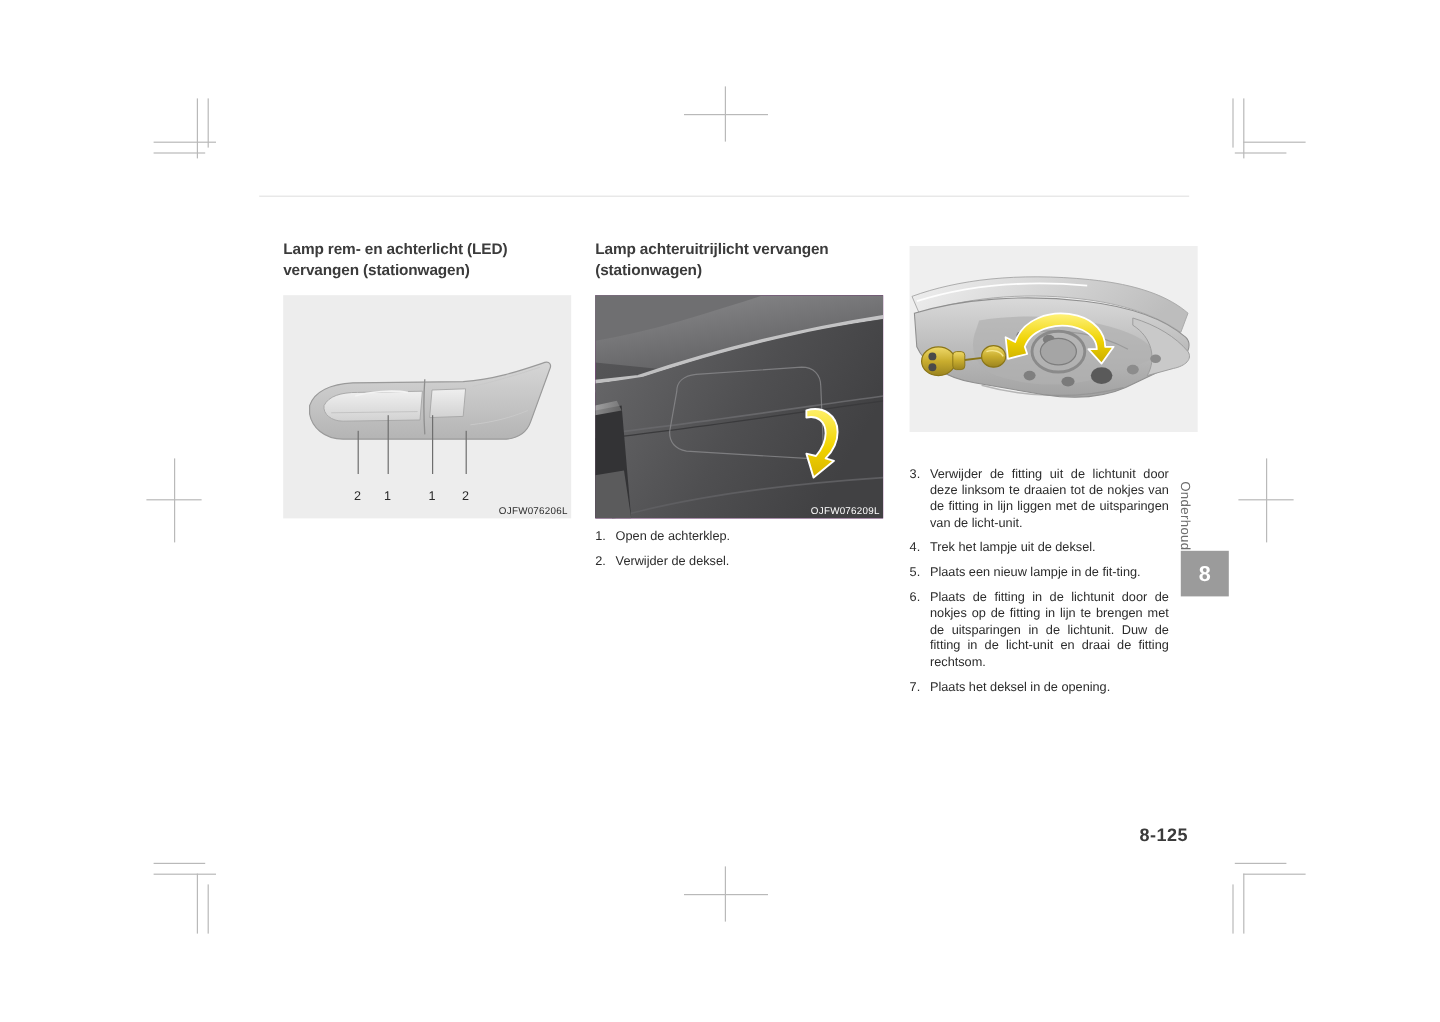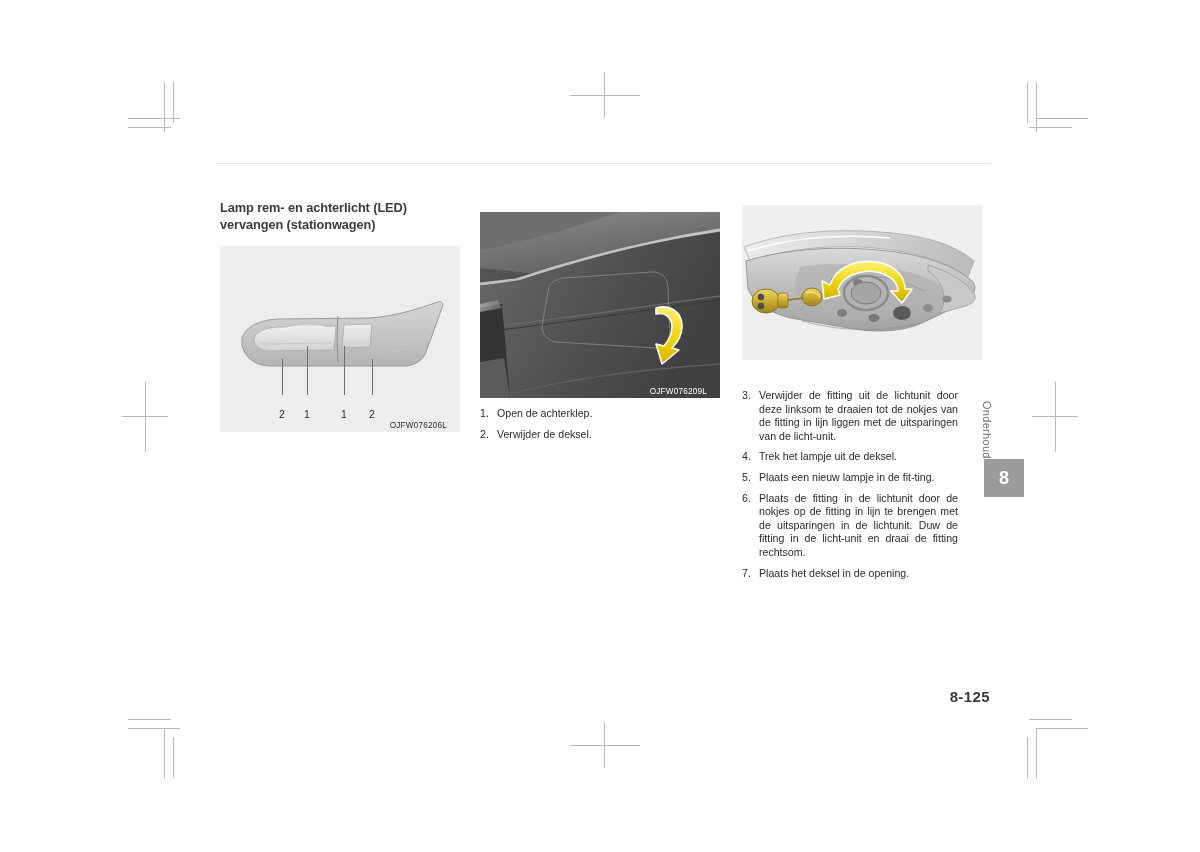--- a/index.html
+++ b/index.html
@@ -41,20 +41,21 @@
     width: 775px;
     height: 1px;
     background: #e3e3e3;
   }
 
   
   .col {
     position: absolute;
     top: 199px;
     width: 216px;
+    margin-left: 16px;
   }
   .col-1 { left: 220px; }
   .col-2 { left: 480px; }
   .col-3 { left: 742px; top: 205px; }
 
   h2.section-title {
     margin: 0;
     font-size: 12.8px;
     line-height: 17px;
     font-weight: bold;
@@ -67,21 +68,21 @@
     position: relative;
     width: 240px;
     margin-top: 13px;
     overflow: hidden;
   }
   .figure.fig-tall { height: 186px; }
   .figure.fig-lamp { height: 155px; }
 
   .fig-caption {
     position: absolute;
-    right: 13px;
+    right: 3px;
     bottom: 2px;
     font-size: 8.2px;
     letter-spacing: 0.2px;
     color: #2b2b2b;
     font-family: "Liberation Sans", sans-serif;
   }
   .fig-caption.on-dark { color: #ffffff; }
 
   
   .plate-light {
@@ -291,20 +292,21 @@
       <span class="callout" style="left:152px;top:-2px;">2</span>
     </div>
 
     <span class="fig-caption">OJFW076206L</span>
   </div>
 
 </div>
 
 <div class="col col-2">
 
+  <h2 class="section-title">Lamp achteruitrijlicht vervangen (stationwagen)</h2>
 
   <div class="figure fig-tall plate-dark">
     <svg width="240" height="186" viewBox="0 0 240 186">
       <defs>
         <linearGradient id="panelMain" x1="0.1" y1="0" x2="0.9" y2="1">
           <stop offset="0%" stop-color="#5a5a5c"></stop>
           <stop offset="45%" stop-color="#4a4a4c"></stop>
           <stop offset="100%" stop-color="#3d3d3f"></stop>
         </linearGradient>
         <linearGradient id="panelTop" x1="0" y1="0" x2="1" y2="0.4">

